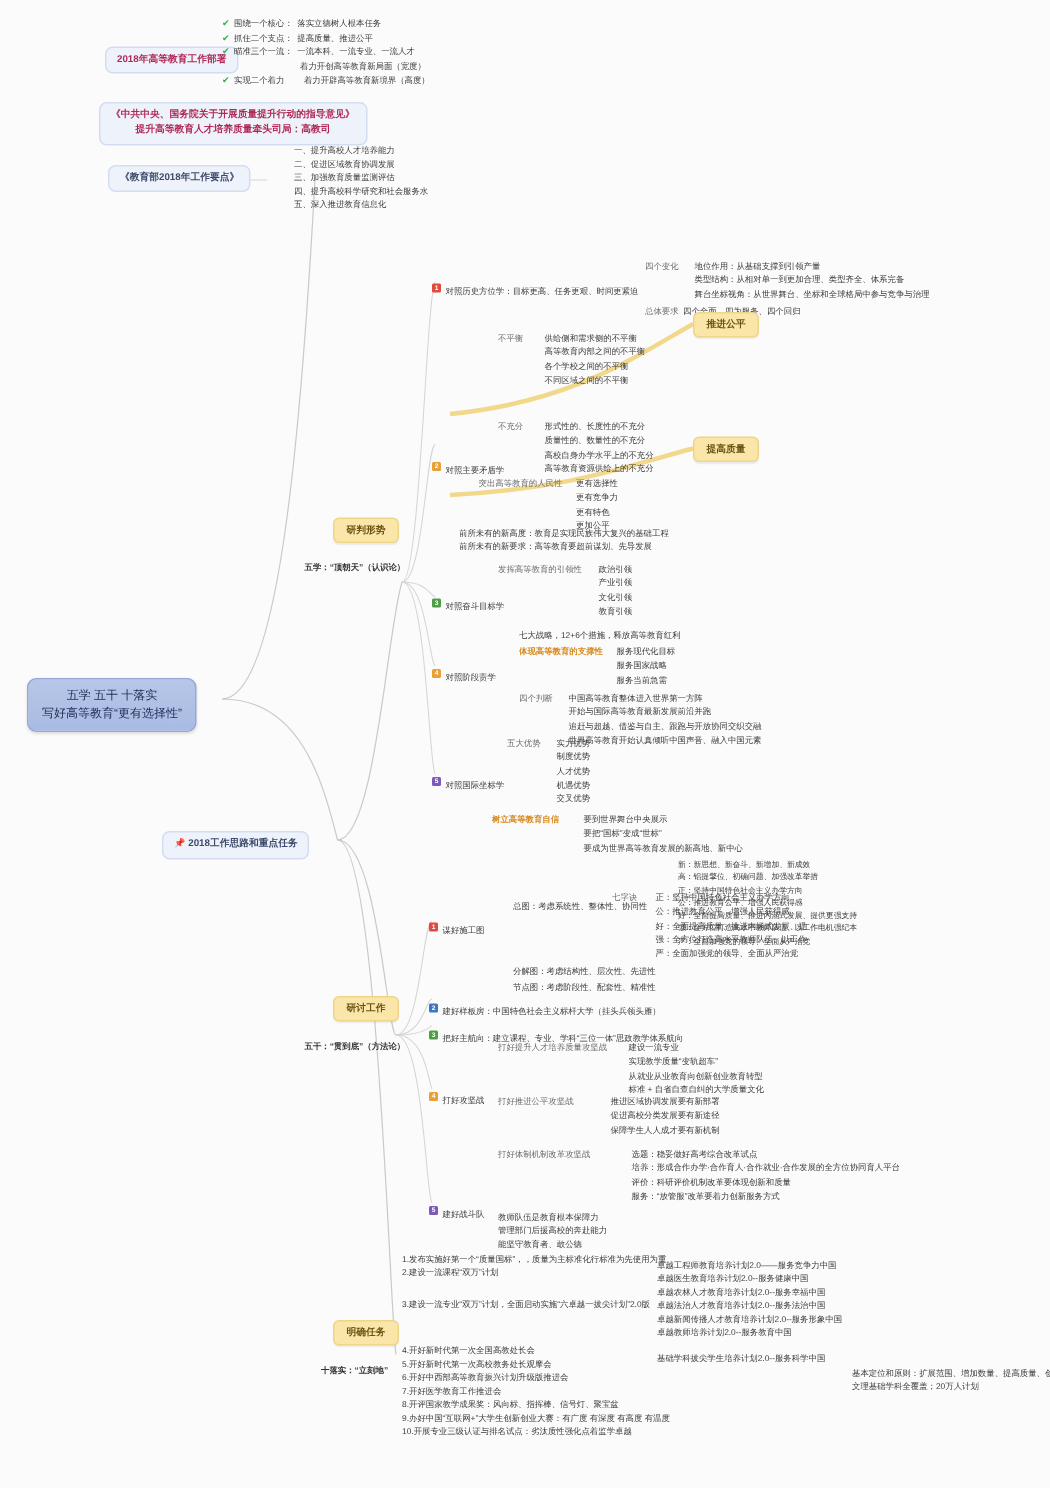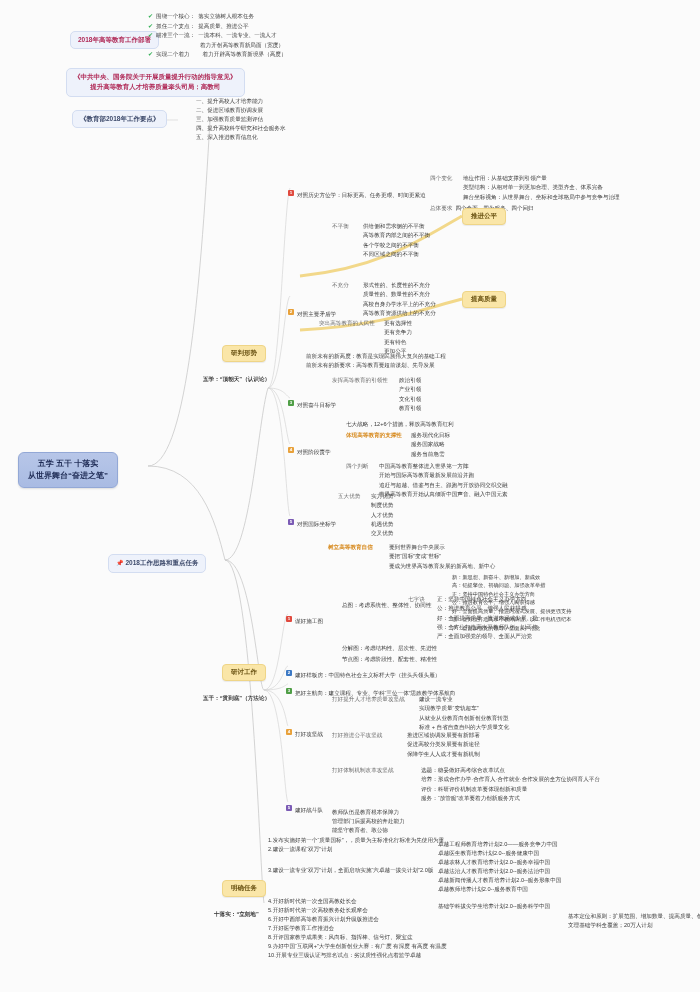--- a/index.html
+++ b/index.html
@@ -14,21 +14,21 @@
   svg.links { position: absolute; left: 0; top: 0; width: 700px; height: 992px; pointer-events: none; }
 
   .node { position: absolute; white-space: nowrap; }
 
   .root {
     background: linear-gradient(#b7c6e8,#a9bbe3);
     border: 1px solid #93a8d6;
     border-radius: 6px;
     color: #1e2b55;
     font-size: 8px;
-    font-weight: bold;
+    font-weight: normal;
     line-height: 1.5;
     padding: 5px 9px;
     text-align: center;
     box-shadow: 0 1px 2px rgba(0,0,0,.12);
   }
 
   .pillbox {
     background: #eef2fb;
     border: 1px solid #d3ddf1;
     border-radius: 5px;
@@ -111,21 +111,21 @@
       <path d="M264 690 C 282 690, 284 798, 288 802"></path>
     </g>
     <g fill="none" stroke="#f2d88a" stroke-width="3">
       <path d="M300 276 C 380 268, 420 240, 462 216"></path>
       <path d="M300 330 C 380 326, 420 310, 462 299"></path>
     </g>
   </svg>
 
   <div class="node root" style="left:18px; top:452px;">
     <div>五学  五干  十落实</div>
-    <div>从世界舞台“奋进之笔”</div>
+    <div>写好高等教育“更有选择性”</div>
   </div>
 
   <div class="node pillbox" style="left:70px; top:31px;">
     <span>2018年高等教育工作部署</span>
   </div>
 
   <div class="node" style="left:148px; top:12px;">
     <div class="row">
       <span class="check">✔</span>
       <span class="lab">围绕一个核心：</span>

